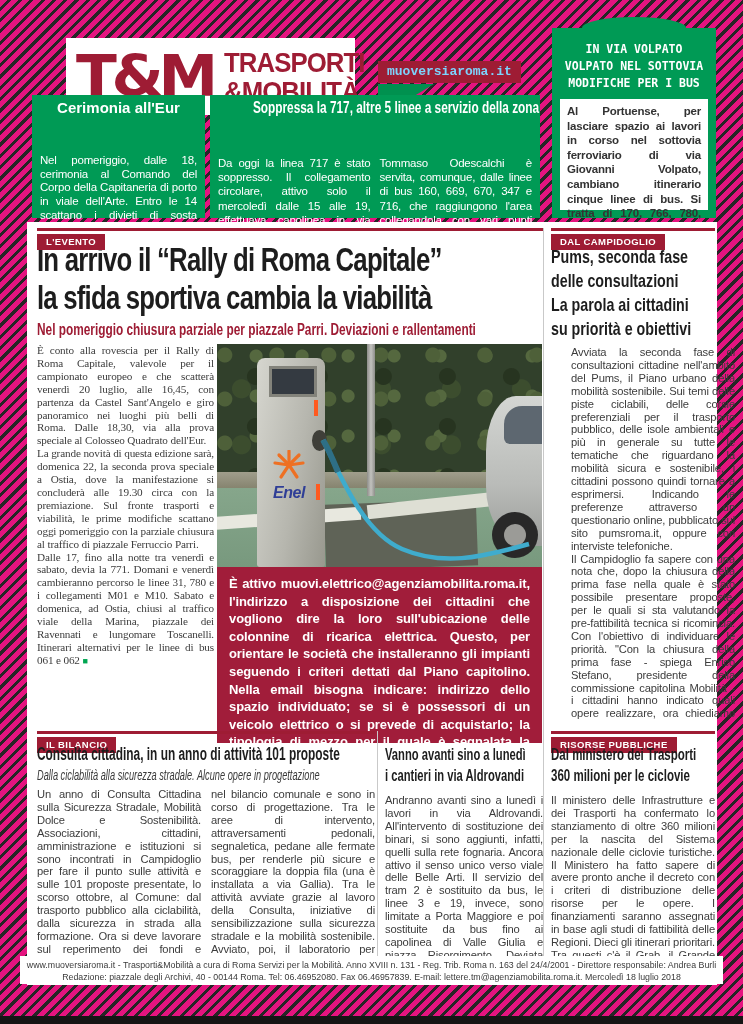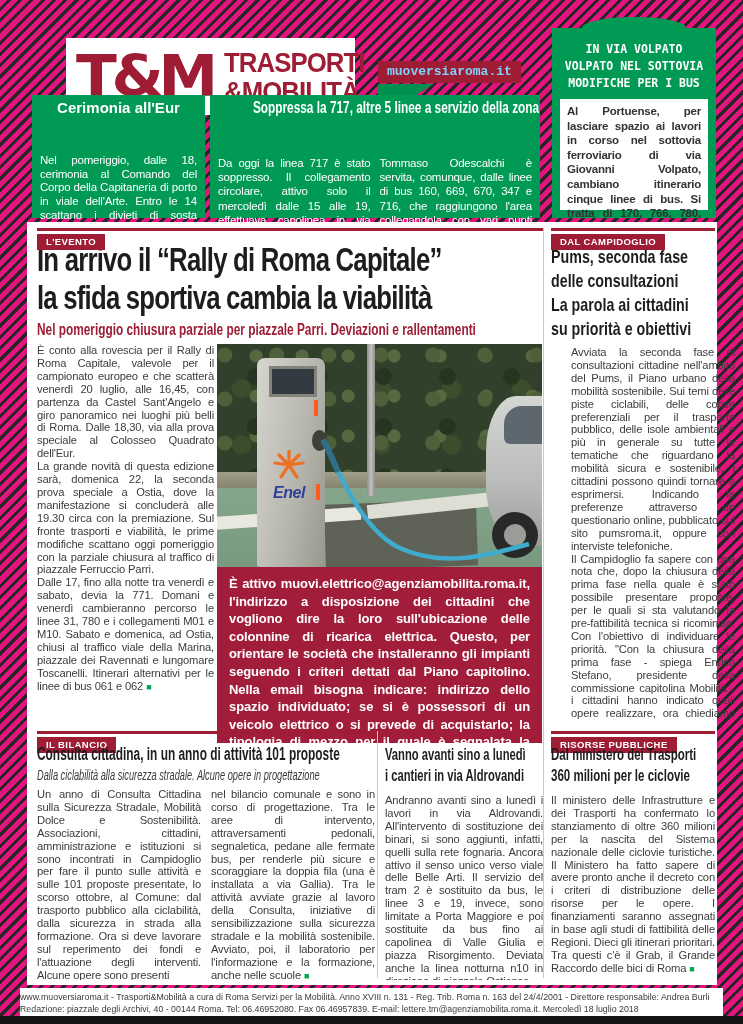--- a/index.html
+++ b/index.html
@@ -72,21 +72,21 @@
   .tick{position:absolute;width:4px;height:16px;background:#ff5a1f;}
   .enel-logo{position:absolute;left:2px;top:92px;width:60px;text-align:center;}
   .enel-word{font-style:italic;font-weight:800;font-size:16px;color:#2f3e96;letter-spacing:-0.5px;}
   .car{position:absolute;right:0;top:52px;width:56px;height:171px;}
   .car-body{position:absolute;right:0;top:0;width:56px;height:150px;border-radius:30px 0 0 40px/55px 0 0 60px;
     background:linear-gradient(180deg,#d4d6d3,#b9bbb8 60%,#9b9d9a);}
   .car-window{position:absolute;right:0;top:10px;width:38px;height:38px;background:#5d6770;border-radius:18px 0 0 6px;}
   .car-wheel{position:absolute;right:4px;top:116px;width:46px;height:46px;border-radius:50%;background:#282828;}
   .car-hub{position:absolute;left:12px;top:12px;width:22px;height:22px;border-radius:50%;background:#9b9b97;}
   
-  .footer{left:20px;top:988px;width:703px;height:28px;background:#fff;
+  .footer{left:20px;top:956px;width:703px;height:28px;background:#fff;text-align:center;
     font-size:8.8px;line-height:12px;color:#3a3a3a;padding-top:3px;box-sizing:border-box;}
   .bottom-bar{left:0;top:1016px;width:743px;height:8px;background:#151515;}
 </style>
 </head>
 <body>
 
 <div class="page">
 
   <div class="abs logo-box">
     <div class="tm-logo">T&amp;M</div>
@@ -124,21 +124,21 @@
 
     <div class="abs" style="left:10px;top:19px;">
       <div class="hline h1line">In arrivo il “Rally di Roma Capitale”</div>
       <div class="hline h1line">la sfida sportiva cambia la viabilità</div>
     </div>
     <div class="abs kicker" style="left:10px;top:6px;width:506px;">
       <span class="tab">L'EVENTO</span>
     </div>
     <div class="abs standfirst" style="left:10px;top:99px;">Nel pomeriggio chiusura parziale per piazzale Parri. Deviazioni e rallentamenti</div>
 
-    <div class="abs body-sm" style="left:10px;top:122px;width:177px;height:379px;overflow:hidden;">
+    <div class="abs body-sm" style="left:10px;top:122px;width:177px;height:379px;overflow:hidden;font-family:Liberation Serif, serif;">
       <p>È conto alla rovescia per il Rally di Roma Capitale, valevole per il campionato europeo e che scatterà venerdì 20 luglio, alle 16,45, con partenza da Castel Sant'Angelo e giro panoramico nei luoghi più belli di Roma. Dalle 18,30, via alla prova speciale al Colosseo Quadrato dell'Eur.</p>
       <p>La grande novità di questa edizione sarà, domenica 22, la seconda prova speciale a Ostia, dove la manifestazione si concluderà alle 19.30 circa con la premiazione. Sul fronte trasporti e viabilità, le prime modifiche scattano oggi pomeriggio con la parziale chiusura al traffico di piazzale Ferruccio Parri.</p>
       <p><span>Dalle 17, fino alla notte tra venerdì e sabato, devia la 771. Domani e venerdì cambieranno percorso le linee 31, 780 e i collegamenti M01 e M10. Sabato e domenica, ad Ostia, chiusi al traffico viale della Marina, piazzale dei Ravennati e lungomare Toscanelli. Itinerari alternativi per le linee di bus 061 e 062</span> <span class="mark">■</span></p>
     </div>
 
     <div class="abs photo" style="left:190px;top:122px;width:325px;height:223px;">
       <div class="hedge"></div>
       <div class="curb"></div>
       <div class="ground"></div>
       <div class="darkpatch"></div>

